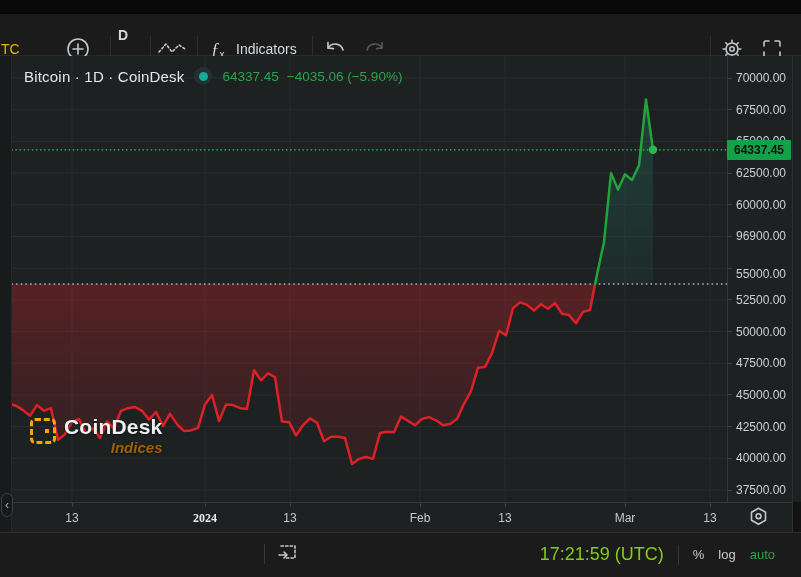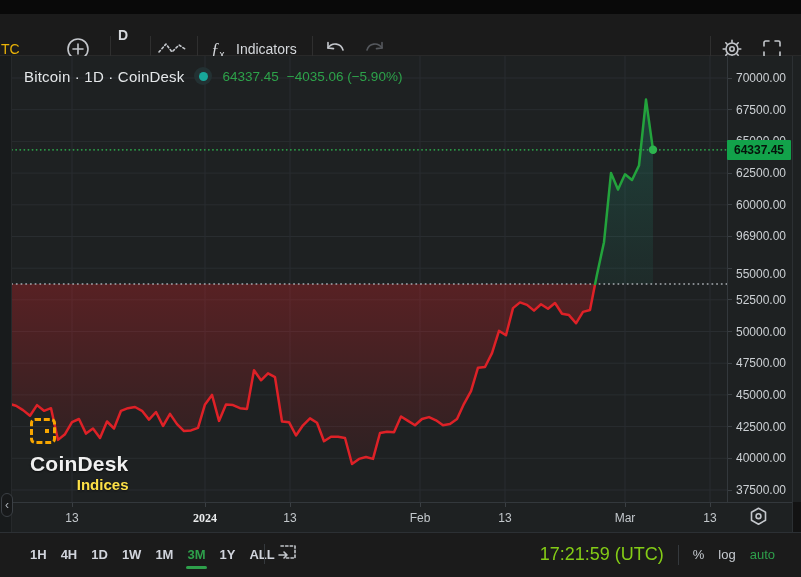--- a/index.html
+++ b/index.html
@@ -27,26 +27,26 @@
   .left-strip{ left:0; top:56px; width:12px; height:476px; background:#181b1c; border-right:1px solid #26292b; }
   .pane{ left:12px; top:56px; width:715px; height:446px; background:#1e2122; overflow:hidden; }
   .pane svg{ display:block; overflow:hidden; }
 
   .legend{ left:24px; top:66px; height:20px; display:flex; align-items:center; gap:10px; z-index:4; }
   .legend-title{ color:#e4e7e9; font-size:15px; letter-spacing:.2px; white-space:nowrap; }
   .legend-dot-outer{ width:18px; height:18px; border-radius:50%; background:#233133; display:flex; align-items:center; justify-content:center; }
   .legend-dot-inner{ width:9px; height:9px; border-radius:50%; background:#18a79a; }
   .legend-vals{ display:flex; gap:8px; font-size:13.5px; color:#2da24a; white-space:nowrap; }
 
-  .watermark{ left:30px; top:415px; display:flex; gap:8px; z-index:3; align-items:flex-start;flex-direction:column; }
+  .watermark{ left:30px; top:415px; display:flex; gap:8px; z-index:3; align-items:flex-start; }
   .wm-logo{ width:26px; height:26px; border:3px dashed #f7a600; border-radius:5px; margin-top:3px; position:relative; }
   .wm-logo i{ position:absolute; right:4px; top:8px; width:4px; height:4px; background:#f7a600; }
   .wm-col{ display:flex; flex-direction:column; align-items:flex-end; }
   .wm-title{ color:#f0f0f0; font-size:21px; font-weight:700; letter-spacing:.2px; text-shadow:0 1px 2px rgba(0,0,0,.6); }
-  .wm-sub{ color:#fde047; font-size:15px; font-weight:700; margin-top:0px; text-shadow:0 1px 2px rgba(0,0,0,.6); }
+  .wm-sub{ color:#a16207; font-size:15px; font-weight:700; margin-top:0px; text-shadow:0 1px 2px rgba(0,0,0,.6);font-style:italic; }
 
   .collapse-pill{ left:1px; top:493px; width:12px; height:24px; border:1px solid #3b4045; border-radius:7px;
     background:#17191a; color:#aeb4ba; font-size:12px; line-height:22px; text-align:center; z-index:5; cursor:pointer; }
 
   
   .price-axis{ left:727px; top:56px; width:74px; height:446px; background:#1e2122; border-left:1px solid #33383c; cursor:ns-resize; }
   .axis-right-edge{ left:792px; top:56px; width:1px; height:476px; background:#2c3033; }
   .price-tick{ position:absolute; left:0; width:66px; text-align:center; color:#ccd0d4; font-size:12px; }
   .price-stub{ position:absolute; left:0; width:4px; height:1px; background:#3a3f43; }
   .price-badge{ left:727px; width:64px; height:20px; background:#12a24a; color:#06130b; font-weight:700;
@@ -247,30 +247,20 @@
       <div class="time-tick" style="left: 613px;">Mar</div>
       <div class="time-stub" style="left: 698px;"></div>
       <div class="time-tick" style="left: 698px;">13</div>
     </div>
   <svg class="abs tb-btn" style="left:748px;top:506px;z-index:4" width="21" height="21" viewBox="0 0 21 21">
     <path class="icon-stroke" d="M10.5 2.2 L17.5 6.2 V14.2 L10.5 18.2 L3.5 14.2 V6.2 Z"></path>
     <circle class="icon-stroke" cx="10.5" cy="10.2" r="2.4"></circle>
   </svg>
 
   <div class="abs footer"></div>
-  <div class="abs ranges" id="ranges">
-      <span class="range">1H</span>
-      <span class="range">4H</span>
-      <span class="range">1D</span>
-      <span class="range">1W</span>
-      <span class="range">1M</span>
-      <span class="range active">3M</span>
-      <span class="range">1Y</span>
-      <span class="range">ALL</span>
-    </div>
   <div class="abs footer-sep" style="left:264px;top:544px"></div>
   <svg class="abs tb-btn" style="left:277px;top:542px" width="22" height="20" viewBox="0 0 22 20">
     <path class="icon-stroke" style="stroke-dasharray:2.4 2.2" d="M4 4h14v12H9"></path>
     <path class="icon-stroke" d="M2 13h8 M10 13l-3-3 M10 13l-3 3"></path>
   </svg>
   <div class="abs footer-right">
     <span class="clock">17:21:59 (UTC)</span>
     <span class="footer-sep"></span>
     <span class="footer-toggle">%</span>
     <span class="footer-toggle">log</span>

